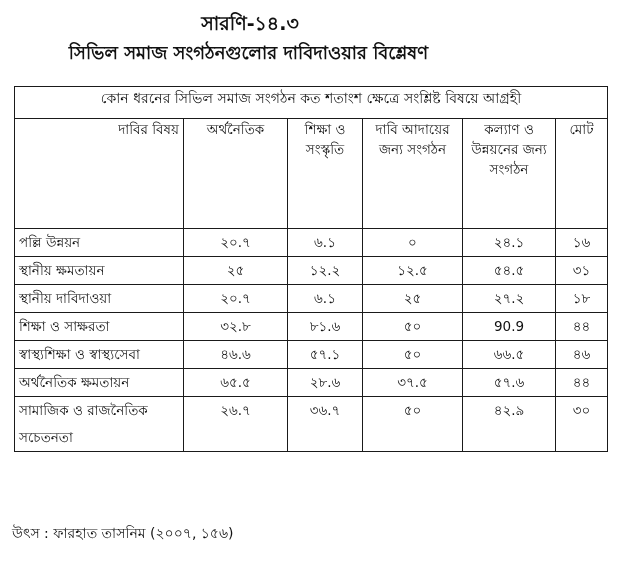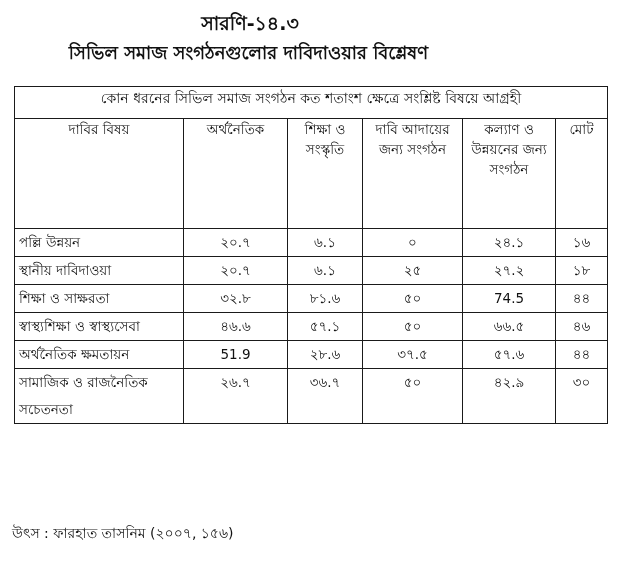--- a/index.html
+++ b/index.html
@@ -26,21 +26,21 @@
     border: 1.6px solid #1a1a1a; padding: 0 4px; vertical-align: top;
   }
   .caption-row th {
     height: 31px; text-align: center; font-weight: normal; vertical-align: middle;
     font-size: 14px; white-space: nowrap;
   }
   .head-row th {
     height: 109px; text-align: center; font-weight: normal; line-height: 20px;
     padding-top: 6px;
   }
-  .head-row th:first-child { text-align: center; }
+  .head-row th:first-child { text-align: right; }
   td.label { text-align: left; line-height: 27px; padding-left: 8px; }
   td.num { text-align: center; line-height: 27px; }
   tr.single td { height: 27px; }
   tr.double td { height: 48px; }
   .source {
     position: absolute; left: 12px; top: 522px; font-size: 14px; line-height: 22px;
     white-space: nowrap;
   }
 </style>
 </head>
@@ -74,46 +74,54 @@
   <tbody>
     <tr class="single">
       <td class="label">পল্লি উন্নয়ন</td>
       <td class="num">২০.৭</td>
       <td class="num">৬.১</td>
       <td class="num">০</td>
       <td class="num">২৪.১</td>
       <td class="num">১৬</td>
     </tr>
     <tr class="single">
+      <td class="label">স্থানীয় ক্ষমতায়ন</td>
+      <td class="num">২৫</td>
+      <td class="num">১২.২</td>
+      <td class="num">১২.৫</td>
+      <td class="num">৫৪.৫</td>
+      <td class="num">৩১</td>
+    </tr>
+    <tr class="single">
       <td class="label">স্থানীয় দাবিদাওয়া</td>
       <td class="num">২০.৭</td>
       <td class="num">৬.১</td>
       <td class="num">২৫</td>
       <td class="num">২৭.২</td>
       <td class="num">১৮</td>
     </tr>
     <tr class="single">
       <td class="label">শিক্ষা ও সাক্ষরতা</td>
       <td class="num">৩২.৮</td>
       <td class="num">৮১.৬</td>
       <td class="num">৫০</td>
-      <td class="num">74.5</td>
+      <td class="num">90.9</td>
       <td class="num">৪৪</td>
     </tr>
     <tr class="single">
       <td class="label">স্বাস্থ্যশিক্ষা ও স্বাস্থ্যসেবা</td>
       <td class="num">৪৬.৬</td>
       <td class="num">৫৭.১</td>
       <td class="num">৫০</td>
       <td class="num">৬৬.৫</td>
       <td class="num">৪৬</td>
     </tr>
     <tr class="single">
       <td class="label">অর্থনৈতিক ক্ষমতায়ন</td>
-      <td class="num">51.9</td>
+      <td class="num">৬৫.৫</td>
       <td class="num">২৮.৬</td>
       <td class="num">৩৭.৫</td>
       <td class="num">৫৭.৬</td>
       <td class="num">৪৪</td>
     </tr>
     <tr class="double">
       <td class="label">সামাজিক ও রাজনৈতিক সচেতনতা</td>
       <td class="num">২৬.৭</td>
       <td class="num">৩৬.৭</td>
       <td class="num">৫০</td>

